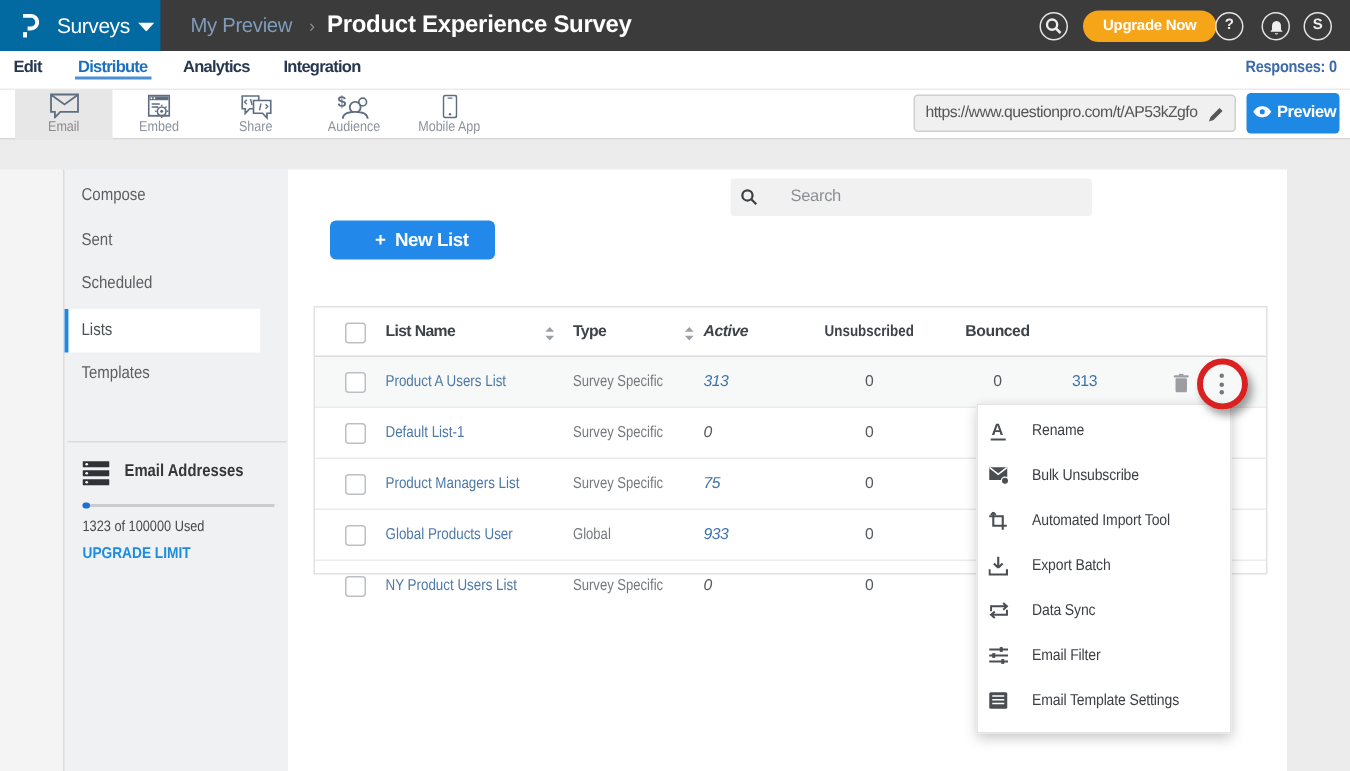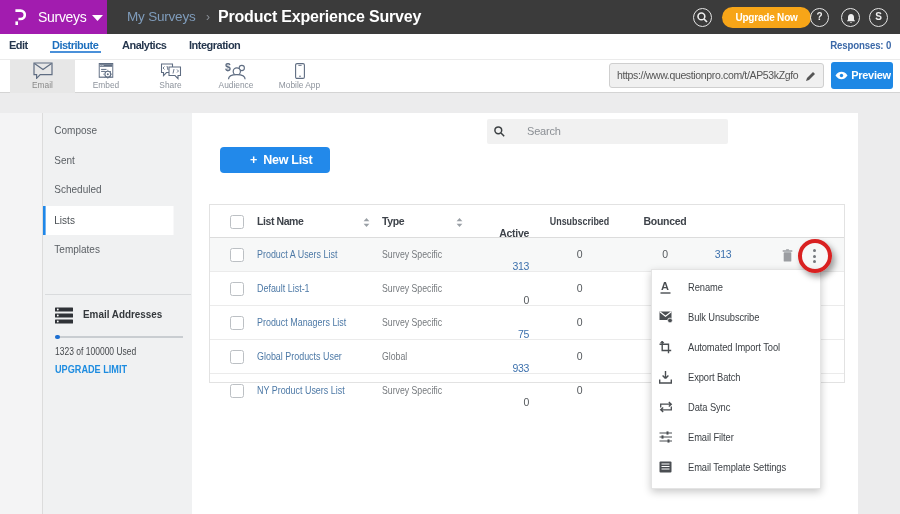--- a/index.html
+++ b/index.html
@@ -2,21 +2,21 @@
 <html><head>
 <meta charset="utf-8">
 <style>
 * { margin:0; padding:0; box-sizing:border-box; }
 html,body { width:900px; height:514px; overflow:hidden; font-family:"Liberation Sans", sans-serif; }
 #page { position:relative; width:900px; height:514px; background:#ececed; }
 #leftstrip { position:absolute; left:0; top:113px; width:42px; height:401px; background:#f4f4f5; }
 
 
 #topbar { position:absolute; left:0; top:0; width:900px; height:34px; background:#3b3b3b; }
-#logoblock { position:absolute; left:0; top:0; width:107px; height:34px; background:#a21caf; }
+#logoblock { position:absolute; left:0; top:0; width:107px; height:34px; background:#0369a1; }
 #surveys-txt { position:absolute; left:38px; top:0; height:34px; line-height:34px; color:#fff; font-size:14px; letter-spacing:-0.3px; font-weight:500; }
 #crumb1 { position:absolute; left:127px; top:0; height:34px; line-height:34px; color:#7f9cbb; font-size:13.5px; letter-spacing:-0.2px; }
 #crumbsep { position:absolute; left:206px; top:0; height:34px; line-height:34px; color:#8a8f96; font-size:12px; }
 #crumb2 { position:absolute; left:218px; top:0; height:34px; line-height:34px; color:#fff; font-size:16px; letter-spacing:-0.2px; font-weight:600; }
 .topcircle { position:absolute; top:8px; width:19px; height:19px; border:1.3px solid #e4e4e4; border-radius:50%; color:#eee; text-align:center; line-height:16.5px; font-size:10px; font-weight:700; }
 #upgrade { position:absolute; left:722px; top:7px; width:89px; height:21px; background:#f7a518; border-radius:11px; color:#fff; font-size:10px; letter-spacing:-0.2px; font-weight:700; text-align:center; line-height:21px; }
 
 
 #tabrow { position:absolute; left:0; top:34px; width:900px; height:26px; background:#fff; border-bottom:1px solid #ebebeb; }
 .tab { position:absolute; top:0; height:26px; line-height:22px; font-size:11px; letter-spacing:-0.5px; font-weight:600; color:#26374e; }
@@ -53,21 +53,21 @@
 #allbox span { position:absolute; left:10px; top:0; line-height:23px; font-size:11px; color:#3c4043; }
 #newlist { position:absolute; left:28px; top:34px; width:110px; height:26px; background:#2289ea; border-radius:4px; color:#fff; font-size:12.5px; letter-spacing:-0.3px; font-weight:700; text-align:left; padding-left:30px; line-height:26px; }
 
 
 #table { position:absolute; left:17px; top:91px; width:636px; height:179px; border:1px solid #e2e2e2; background:#fff; }
 .thead { position:absolute; left:0; top:0; width:634px; height:33px; border-bottom:1px solid #dcdcdc; }
 .trow { position:absolute; left:0; width:634px; height:34px; border-bottom:1px solid #ebebeb; }
 .cb { position:absolute; left:20px; top:10px; width:14px; height:14px; border:1px solid #bcc0c4; border-radius:2.5px; background:#fff; }
 .c-name { position:absolute; left:47px; top:0; height:33px; line-height:33px; font-size:10.5px; letter-spacing:-0.42px; }
 .c-type { position:absolute; left:172px; top:0; height:33px; line-height:33px; font-size:10.5px; letter-spacing:-0.42px; }
-.c-act  { position:absolute; left:259px; width:60px; top:12px; height:33px; line-height:33px; font-size:10.5px; letter-spacing:-0.3px; text-align:right; }
+.c-act  { position:absolute; left:259px; width:60px; top:0; height:33px; line-height:33px; font-size:10.5px; letter-spacing:-0.3px; text-align:left;font-style:italic; }
 .c-uns  { position:absolute; left:318px; width:103px; top:0; height:33px; line-height:33px; font-size:10.5px; letter-spacing:-0.3px; text-align:center; }
 .c-bou  { position:absolute; left:424px; width:62px; top:0; height:33px; line-height:33px; font-size:10.5px; letter-spacing:-0.3px; text-align:center; }
 .c-tot  { position:absolute; left:478px; width:70px; top:0; height:33px; line-height:33px; font-size:10.5px; letter-spacing:-0.3px; text-align:center; }
 .hdr { font-weight:700; color:#3e434a; }
 .bluetxt { color:#4d79a6; transform:scaleX(0.85); transform-origin:left center; letter-spacing:0; }
 .numblue { color:#3d71ad; }
 .greytxt { color:#75797d; transform:scaleX(0.83); transform-origin:left center; letter-spacing:0; }
 .darknum { color:#55595d; }
 .sort { position:absolute; top:13px; width:7px; height:9px; }
 
@@ -91,21 +91,21 @@
     <div id="logoblock">
       <svg width="12" height="18" viewBox="0 0 12 18" style="position:absolute;left:13.5px;top:8px">
         <path d="M1.4 2.6 H6.6 A4.2 4.2 0 0 1 6.6 11 H4.4" fill="none" stroke="#fff" stroke-width="2.6"></path>
         <path d="M2.7 13.4 V17" fill="none" stroke="#fff" stroke-width="2.6"></path>
       </svg>
       <span id="surveys-txt">Surveys</span>
       <svg width="11" height="6" viewBox="0 0 10 6" style="position:absolute;left:91.5px;top:15px" preserveAspectRatio="none">
         <path d="M0 0 L10 0 L5 6 Z" fill="#fff"></path>
       </svg>
     </div>
-    <span id="crumb1">My Surveys</span>
+    <span id="crumb1">My Preview</span>
     <span id="crumbsep">›</span>
     <span id="crumb2">Product Experience Survey</span>
     <div class="topcircle" style="left:693px;">
       <svg width="11" height="11" viewBox="0 0 11 11" style="margin-top:3px">
         <circle cx="4.4" cy="4.4" r="3.4" fill="none" stroke="#eee" stroke-width="1.6"></circle>
         <path d="M7 7 L10 10" stroke="#eee" stroke-width="1.7"></path>
       </svg>
     </div>
     <div id="upgrade">Upgrade Now</div>
     <div class="topcircle" style="left:810px;">?</div>

